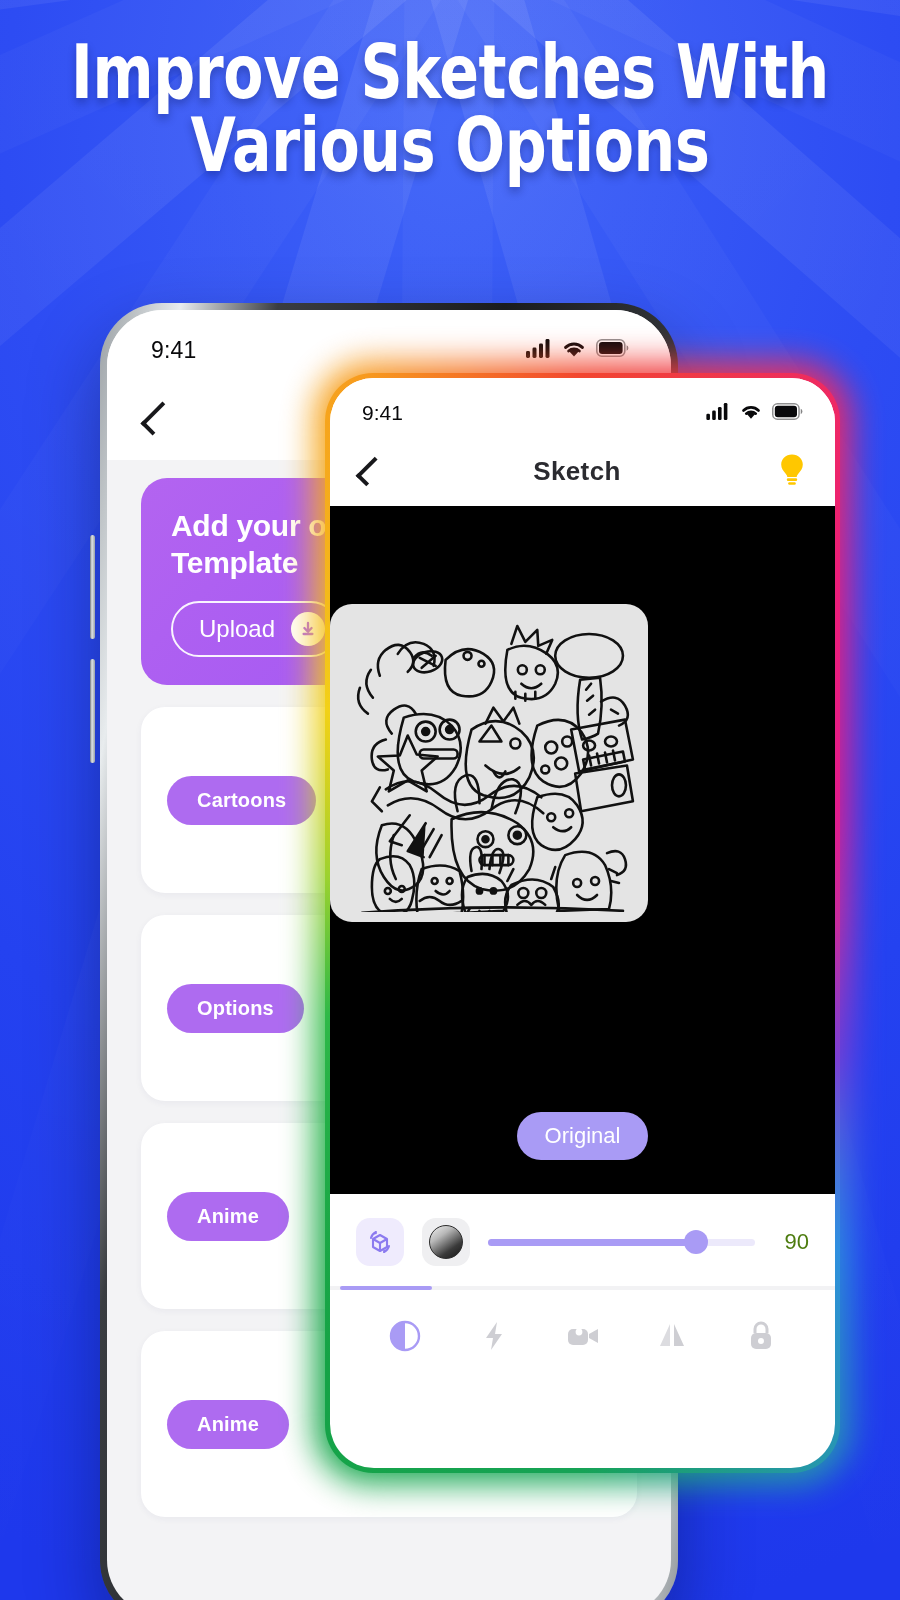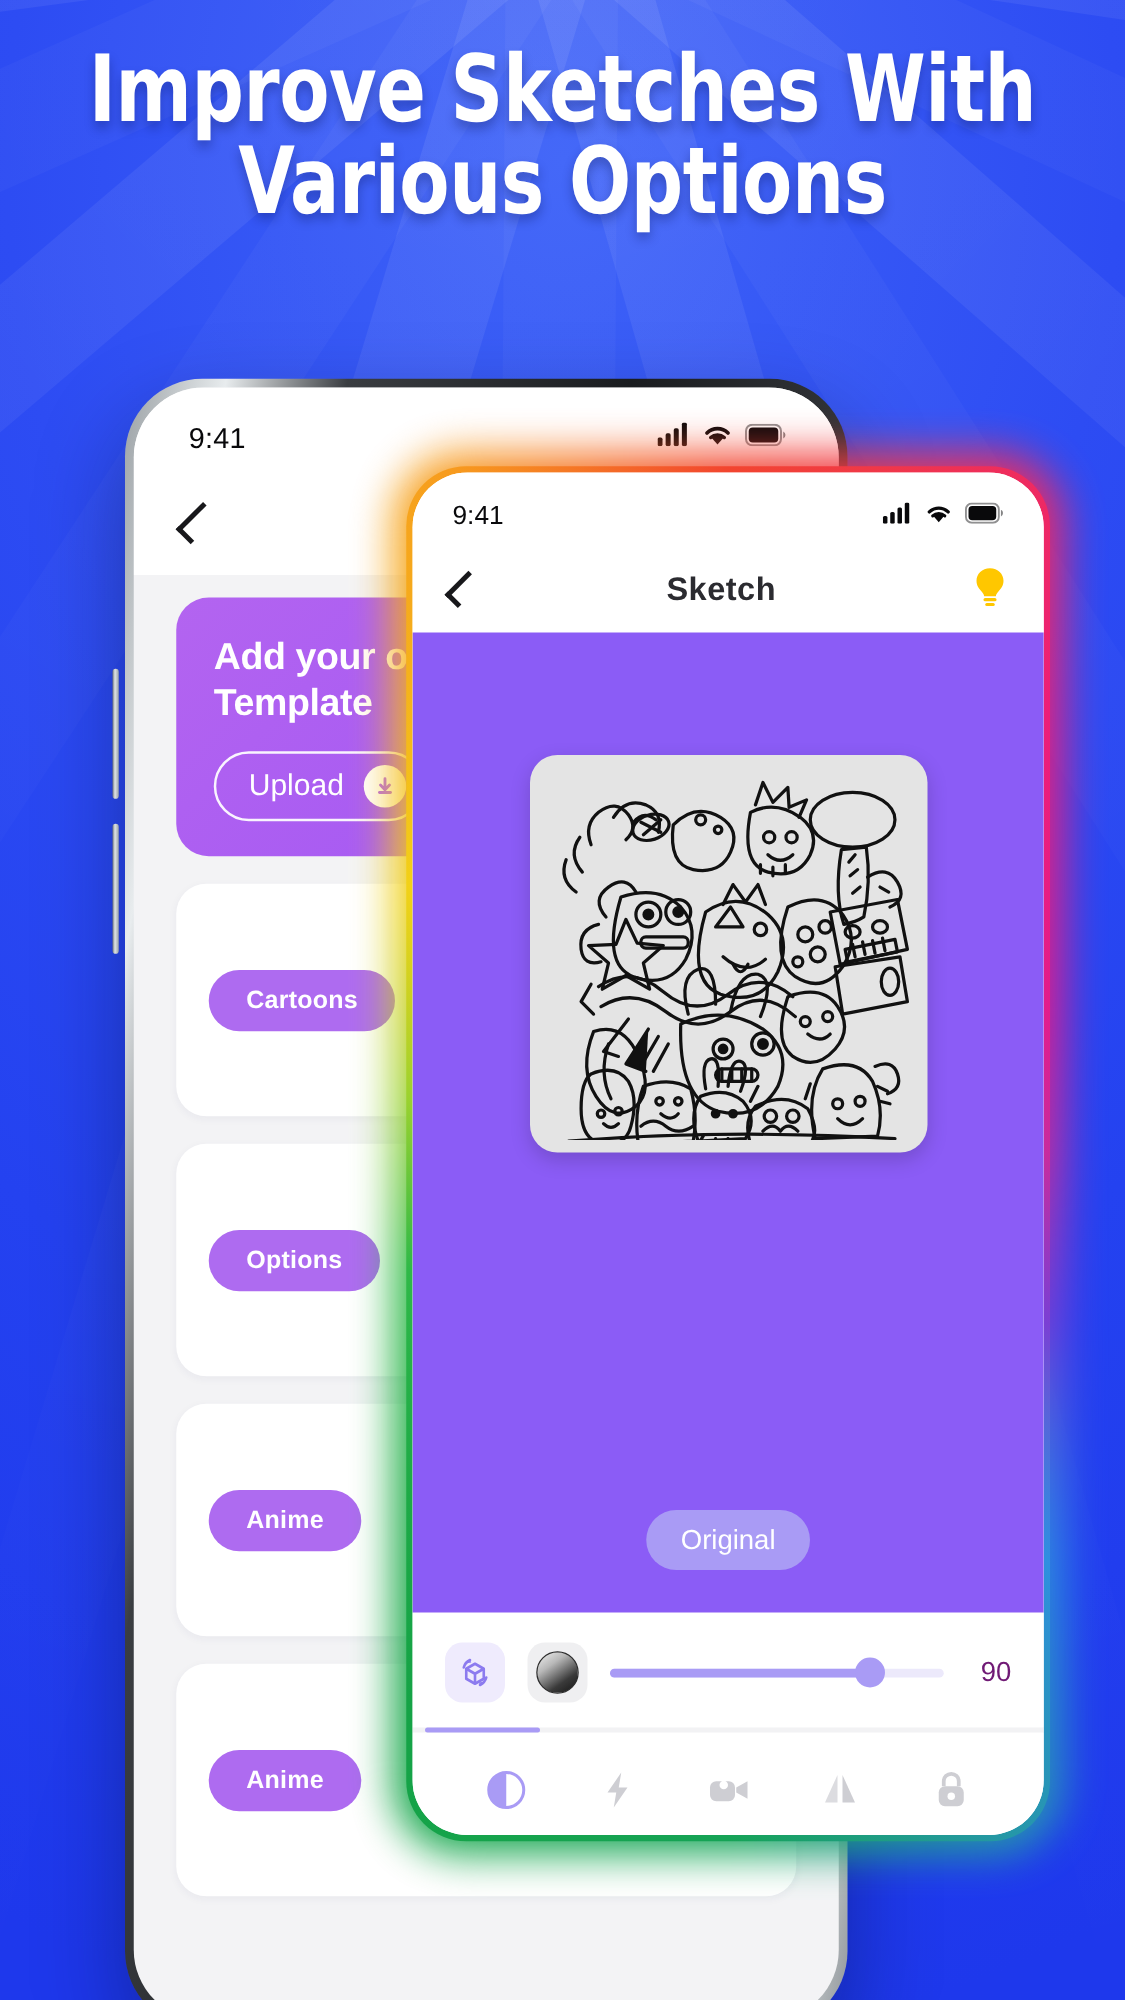--- a/index.html
+++ b/index.html
@@ -185,23 +185,23 @@
     width:15px; height:27px;
     border-left:4px solid #18181B;
     border-bottom:4px solid #18181B;
     transform:rotate(45deg);
     margin-left:6px;
   }
   .f-title { font-size:26px; font-weight:700; color:#2B2B30; letter-spacing:.4px; }
 
   .canvas-area {
     position:relative;
-    height:784px;
-    background:#8b5cf6;
-    display:flex; align-items:flex-start; justify-content:center;
+    height:688px;
+    background:#000000;
+    display:flex; align-items:flex-start; 
     padding-top:98px;
   }
   .sketch-card {
     width:318px; height:318px;
     background:#E4E4E4;
     border-radius:22px;
     box-shadow:0 6px 16px rgba(0,0,0,.17);
     display:flex; align-items:center; justify-content:center;
     overflow:hidden;
   }
@@ -250,21 +250,21 @@
     width:78%;
     background:#A99BF5;
     border-radius:6px;
   }
   .slider-thumb {
     position:absolute; left:78%; top:50%;
     width:24px; height:24px; border-radius:50%;
     background:#A99BF5;
     transform:translate(-50%,-50%);
   }
-  .slider-val { font-size:22px; color:#701a75; min-width:36px; text-align:right; }
+  .slider-val { font-size:22px; color:#4d7c0f; min-width:36px; text-align:right; }
 
   .tab-indicator-row { height:4px; background:#F2F2F4; position:relative; }
   .tab-indicator { position:absolute; left:10px; top:0; width:92px; height:4px; background:#A99BF5; border-radius:3px; }
 
   .toolbar {
     background:#fff;
     height:92px;
     display:flex; align-items:center;
     padding:0 30px;
   }

